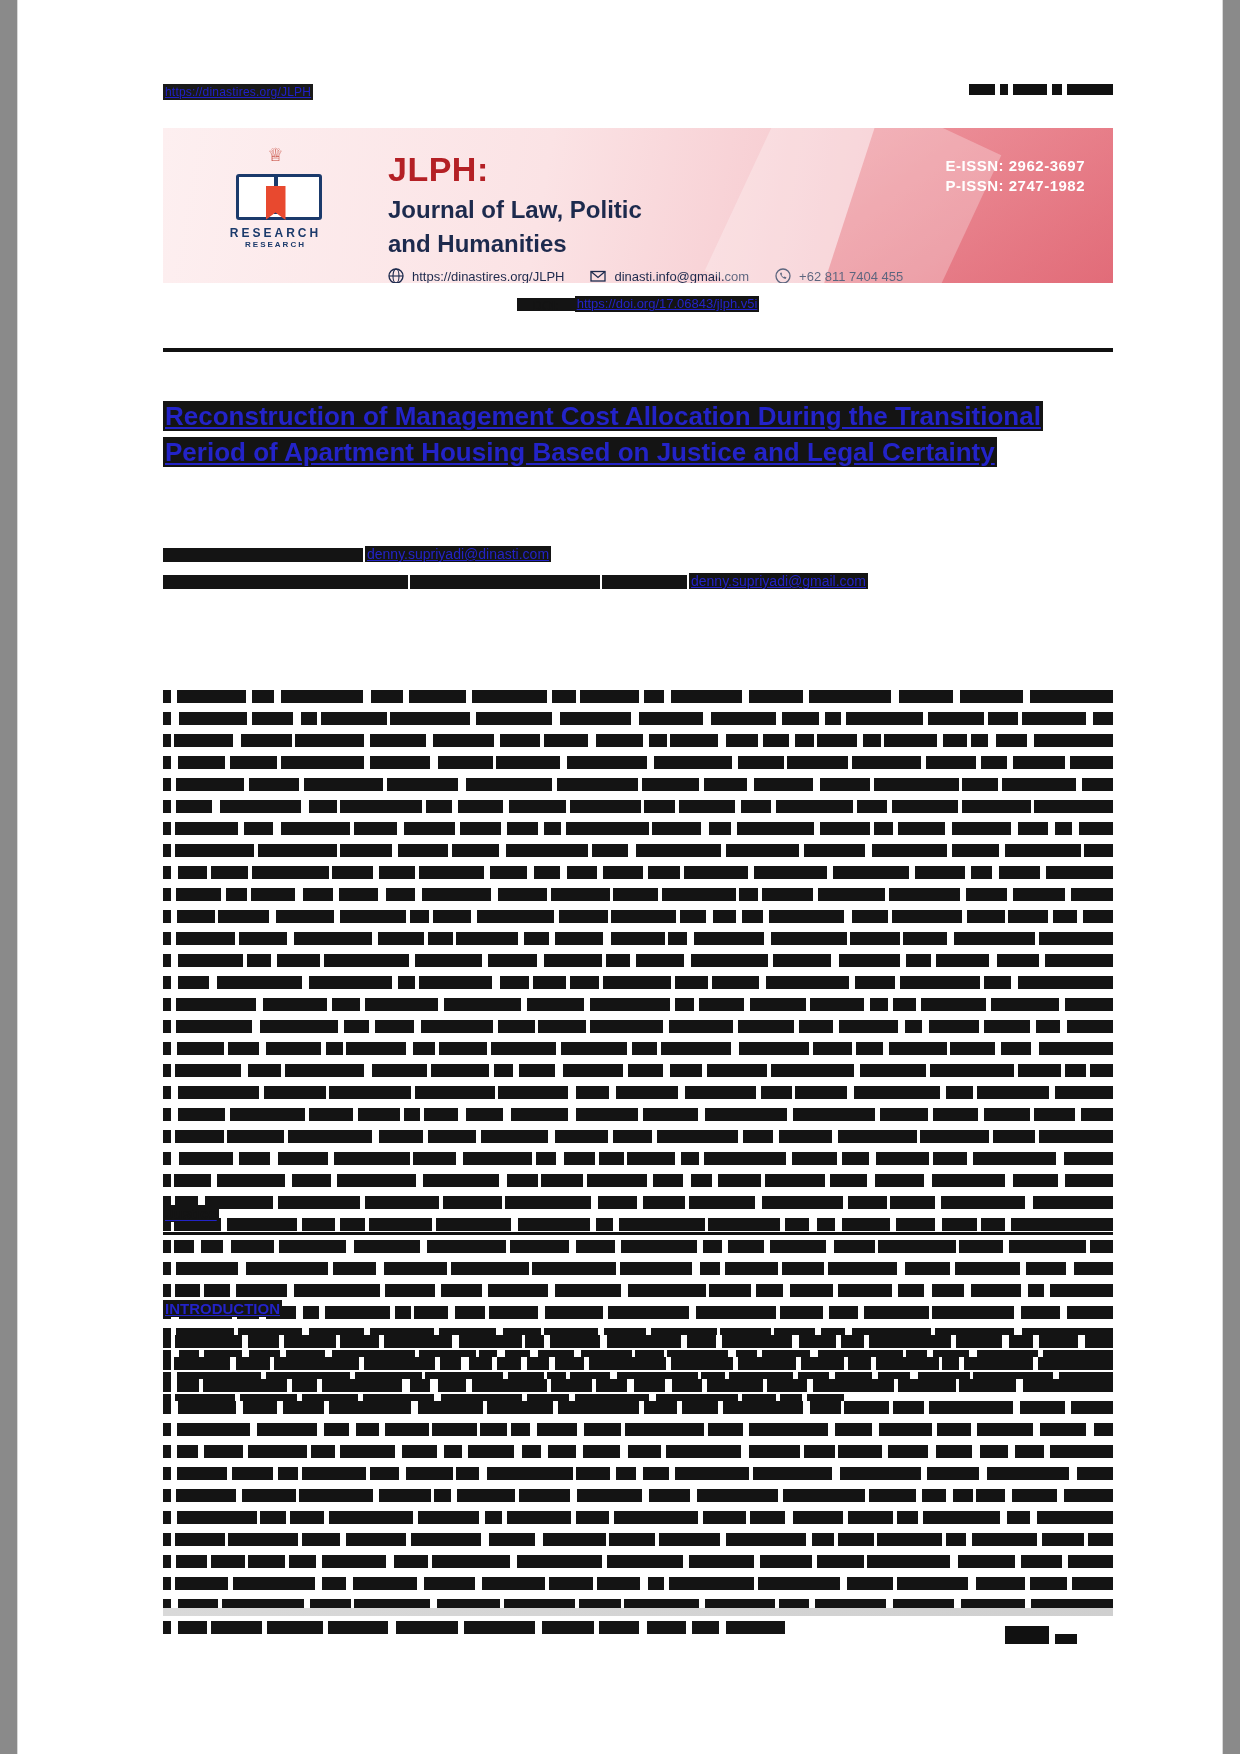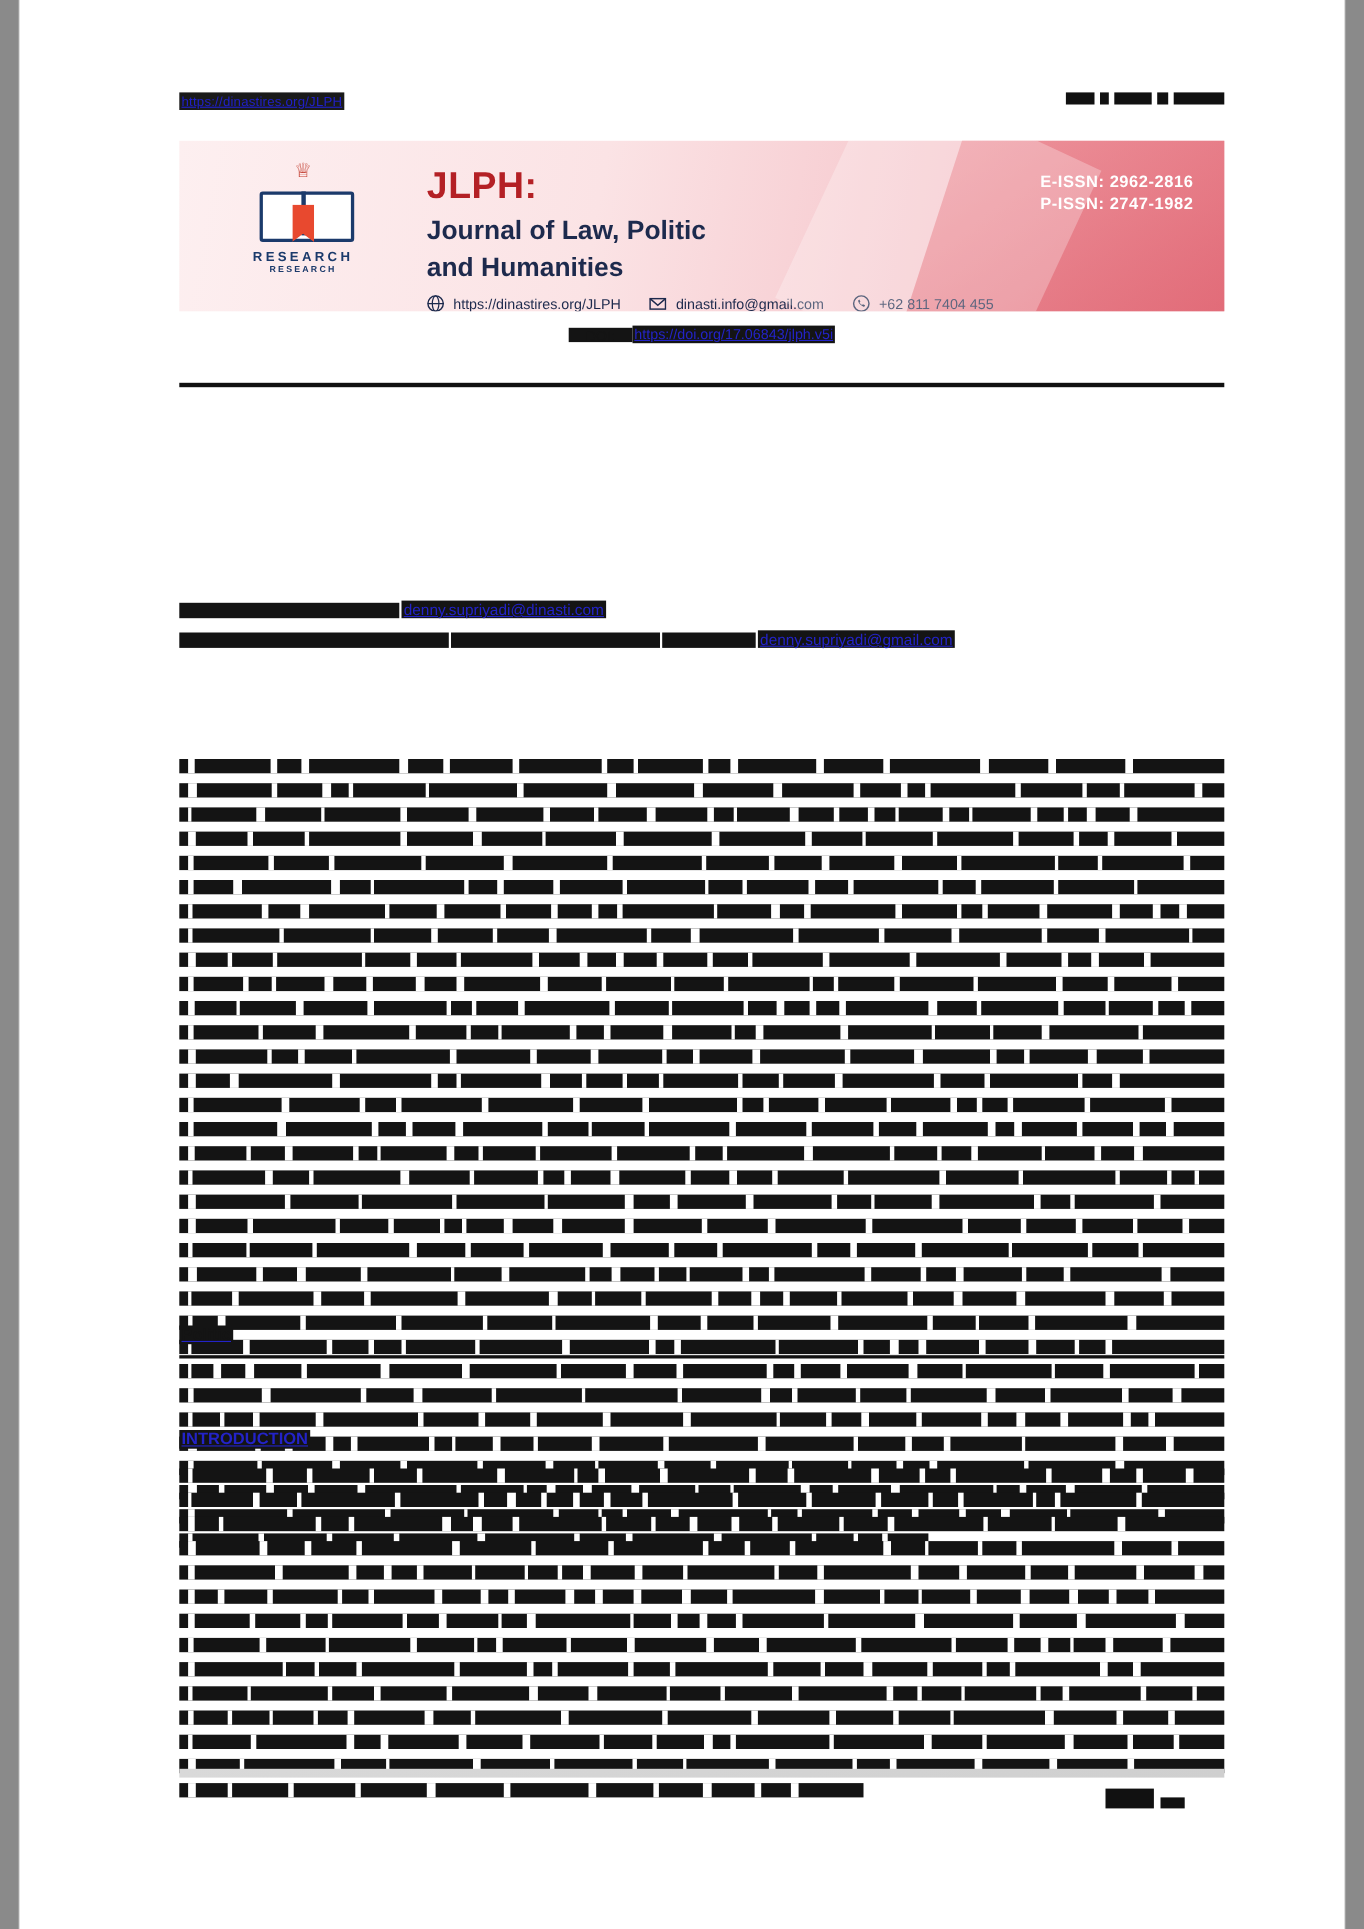--- a/index.html
+++ b/index.html
@@ -374,33 +374,34 @@
       <span class="cicon">
         <svg width="16" height="16" viewBox="0 0 16 16">
             <circle cx="8" cy="8" r="7" fill="none" stroke="#1d2a4d" stroke-width="1.3"></circle>
             <path d="M5 5.5c1 3 2.5 4.5 5.5 5.5l1-1.5-2-1-.8.8c-1-.5-1.8-1.3-2.3-2.3l.8-.8-1-2z" fill="#1d2a4d"></path>
           </svg>
       </span>
       <span>+62 811 7404 455</span>
     </div>
 
     <div class="issn">
-      <div>E-ISSN: 2962-2816</div>
+      <div>E-ISSN: 2962-3697</div>
       <div>P-ISSN: 2747-1982</div>
     </div>
   </div>
 
   <div class="doi-block">
     <div>
       <span class="doi-prefix">DOI:</span><a class="doi-line" href="#">https://doi.org/17.06843/jlph.v5i</a>
     </div>
   </div>
 
   <div class="rule" style="top:348px"></div>
 
+  <h1 class="art-title"><span>Reconstruction of Management Cost Allocation During the Transitional Period of Apartment Housing Based on Justice and Legal Certainty</span></h1>
 
   <div class="authors">
     <div class="au-line">
       <span class="au-redact" style="width:200px"></span><a class="au-mail" href="#">denny.supriyadi@dinasti.com</a>
     </div>
     <div class="au-line">
       <span class="au-redact" style="width:245px"></span><span class="au-redact" style="width:190px"></span><span class="au-redact" style="width:85px"></span><a class="au-mail" href="#">denny.supriyadi@gmail.com</a>
     </div>
   </div>
 
@@ -1008,21 +1009,21 @@
         <i style="left: 359px; width: 5px;"></i>
         <i style="left: 406px; width: 6px;"></i>
         <i style="left: 486px; width: 7px;"></i>
         <i style="left: 575px; width: 4px;"></i>
         <i style="left: 613px; width: 4px;"></i>
         <i style="left: 639px; width: 5px;"></i>
       </div>
     </div>
 
   <div class="sec-head" style="top:1205px; width:950px">
-    <span style="color:#141414">Politic</span>
+    <span style="color:#141414">Justice</span>
   </div>
   <div class="kw-rule" style="top:1232px"></div>
 
   <div class="sec-head" style="top:1300px">
     <span>INTRODUCTION</span>
   </div>
   <div class="redact-block" id="intro-block" style="top:1335px">
       <div class="rline" style="width: 950px;">
         <i style="left: 8px; width: 4px;"></i>
         <i style="left: 79px; width: 6px;"></i>

